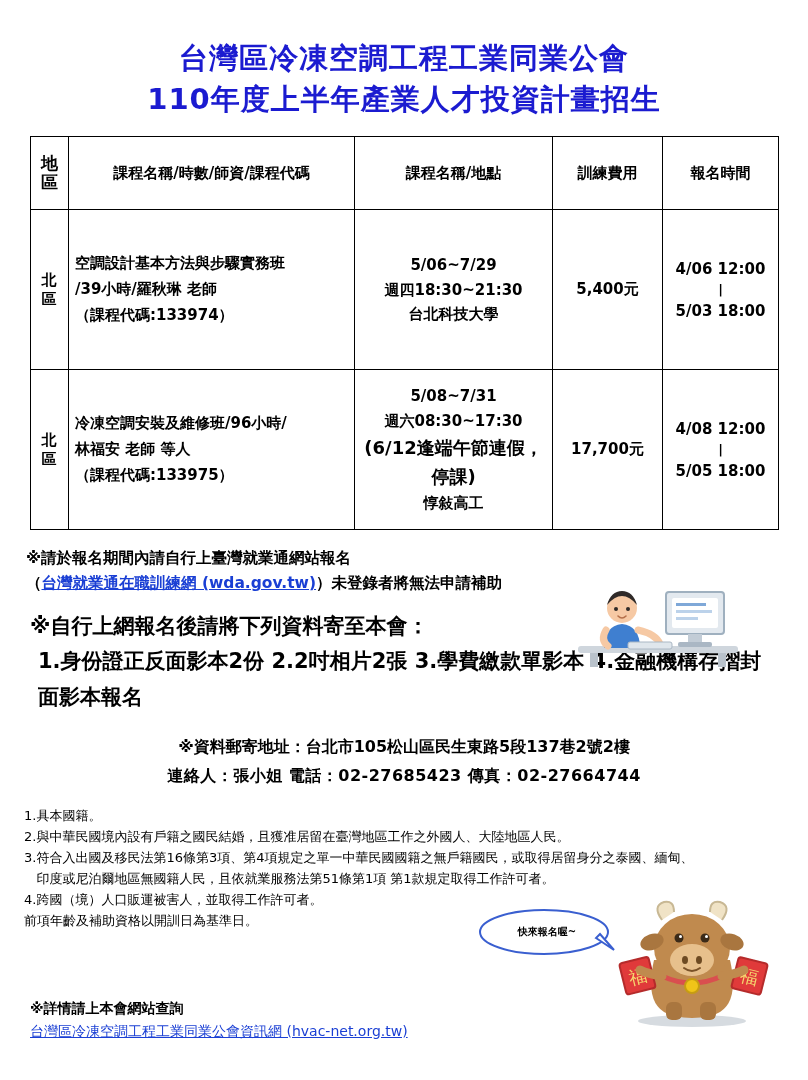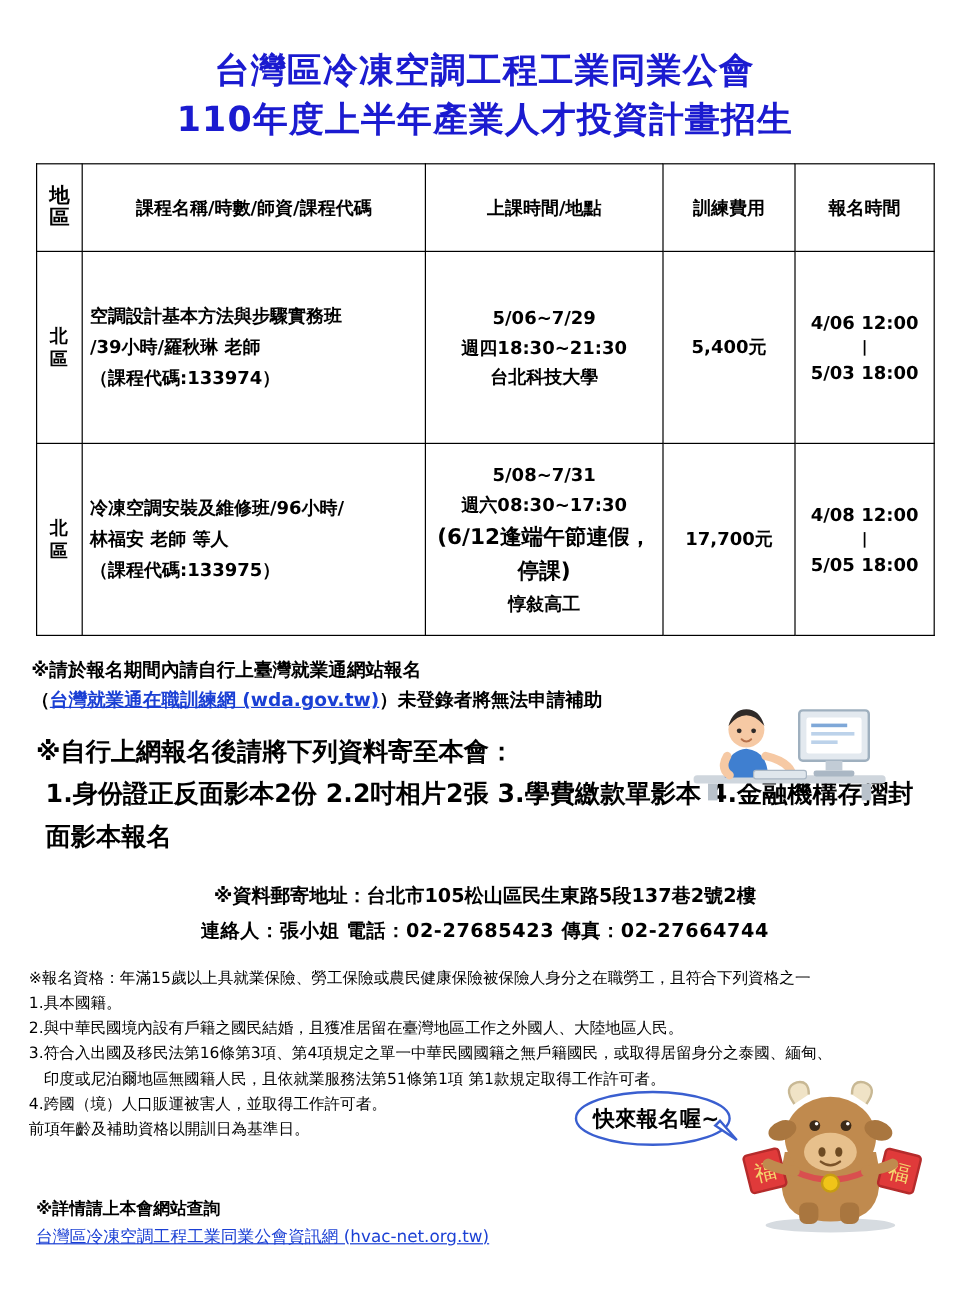--- a/index.html
+++ b/index.html
@@ -180,21 +180,21 @@
   }
   .bubble-text {
     position: absolute;
     left: 0;
     top: 0;
     width: 138px;
     height: 48px;
     display: flex;
     align-items: center;
     justify-content: center;
-    font-size: 18px;
+    font-size: 10px;
     font-weight: bold;
     color: #000;
     z-index: 2;
   }
 </style>
 </head>
 <body>
 
 <div class="page">
 
@@ -211,21 +211,21 @@
           <col class="col-time">
           <col class="col-fee">
           <col class="col-reg">
       </colgroup>
       <thead>
         <tr>
           <td>
             <div class="hdr-area">地<br>區</div>
           </td>
           <td>課程名稱/時數/師資/課程代碼</td>
-          <td>上課時間/地點</td>
+          <td>課程名稱/地點</td>
           <td>訓練費用</td>
           <td>報名時間</td>
         </tr>
       </thead>
       <tbody>
 
         <tr>
           <td class="cell-area">
             <span>北<br>區</span>
           </td>
@@ -284,21 +284,20 @@
     <div>※自行上網報名後請將下列資料寄至本會：</div>
     <div class="indent">1.身份證正反面影本2份  2.2吋相片2張  3.學費繳款單影本  4.金融機構存摺封面影本報名</div>
   </div>
 
   <div class="mail-block">
     <div>※資料郵寄地址：台北市105松山區民生東路5段137巷2號2樓</div>
     <div class="l2">連絡人：張小姐  電話：02-27685423  傳真：02-27664744</div>
   </div>
 
   <div class="qual">
-    <div>※報名資格：年滿15歲以上具就業保險、勞工保險或農民健康保險被保險人身分之在職勞工，且符合下列資格之一</div>
     <div>1.具本國籍。</div>
     <div>2.與中華民國境內設有戶籍之國民結婚，且獲准居留在臺灣地區工作之外國人、大陸地區人民。</div>
     <div>3.符合入出國及移民法第16條第3項、第4項規定之單一中華民國國籍之無戶籍國民，或取得居留身分之泰國、緬甸、</div>
     <div style="white-space:pre">   印度或尼泊爾地區無國籍人民，且依就業服務法第51條第1項 第1款規定取得工作許可者。</div>
     <div>4.跨國（境）人口販運被害人，並取得工作許可者。</div>
     <div>前項年齡及補助資格以開訓日為基準日。</div>
   </div>
 
   <div class="illus-computer">
     <svg width="180" height="92" viewBox="0 0 180 92" xmlns="http://www.w3.org/2000/svg">

